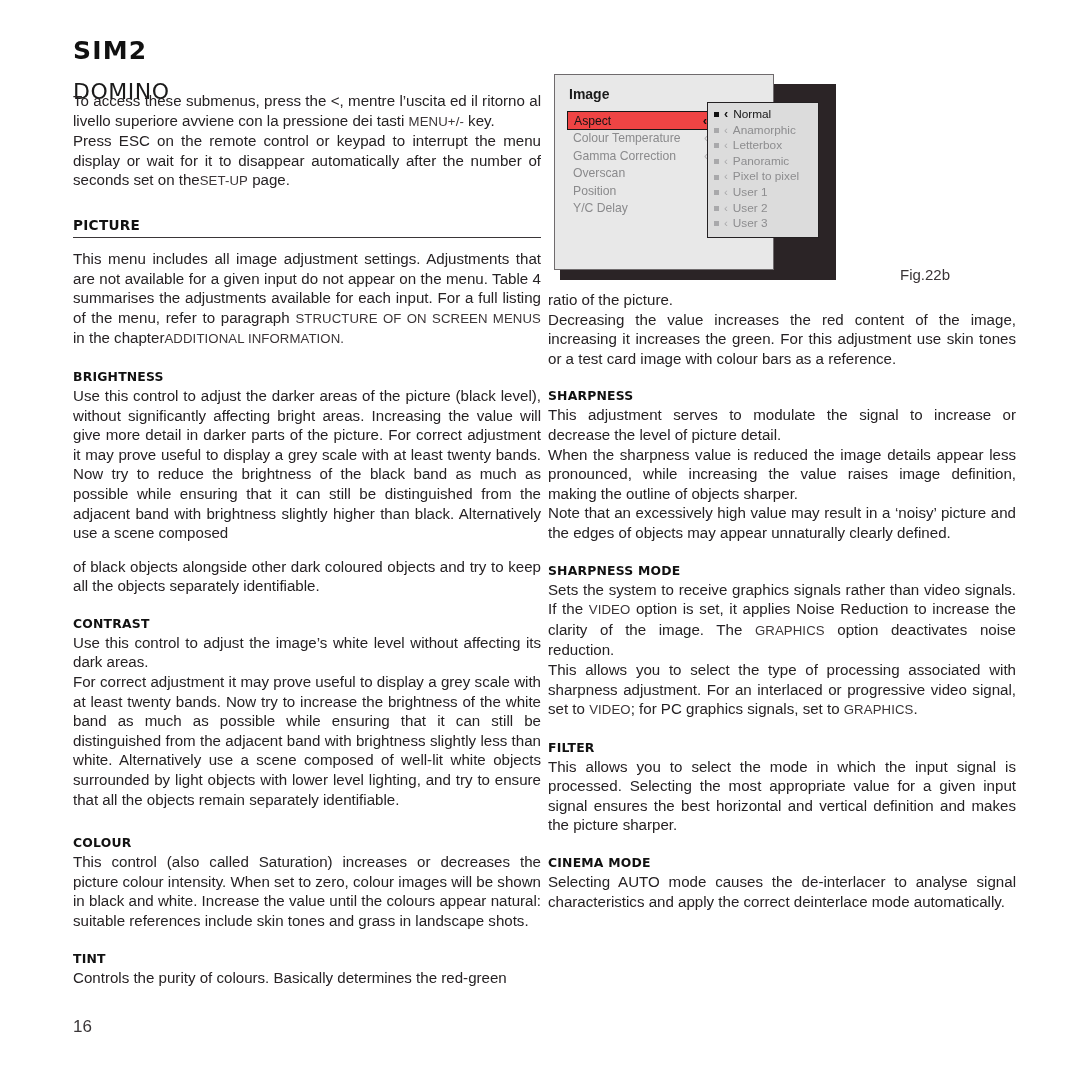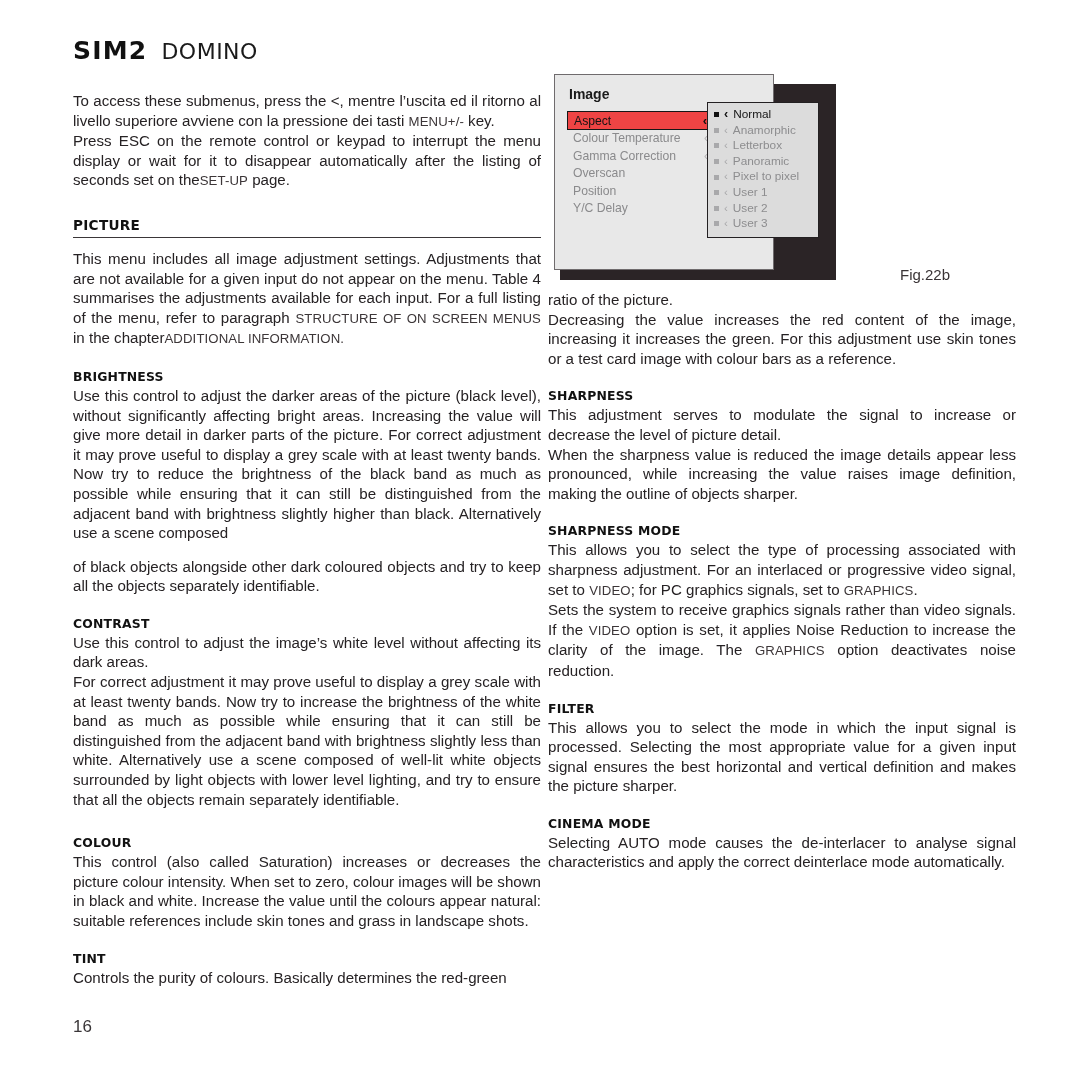--- a/index.html
+++ b/index.html
@@ -26,20 +26,21 @@
 
   
   .logo {
     position: absolute;
     left: 73px;
     top: 36px;
     display: flex;
     align-items: baseline;
     gap: 14px;
     white-space: nowrap;
+    flex-direction: column;
   }
   .logo-sim2 {
     font-family: "DejaVu Sans", sans-serif;
     font-weight: 700;
     font-size: 25px;
     letter-spacing: 1.2px;
     color: #111111;
   }
   .logo-domino {
     font-family: "DejaVu Sans", sans-serif;
@@ -219,21 +220,21 @@
 
   <div class="logo">
     <span class="logo-sim2">SIM2</span>
     <span class="logo-domino">DOMINO</span>
   </div>
 
   <div class="col col-left">
 
     <p><span>To access these submenus, press the &lt;, mentre l’uscita ed il ritorno al livello superiore avviene con la pressione dei tasti </span><span class="sc">MENU+/-</span><span> key.</span></p>
 
-    <p><span>Press ESC on the remote control or keypad to interrupt the menu display or wait for it to disappear automatically after the listing of seconds set on the</span><span class="sc">SET-UP</span><span> page.</span></p>
+    <p><span>Press ESC on the remote control or keypad to interrupt the menu display or wait for it to disappear automatically after the number of seconds set on the</span><span class="sc">SET-UP</span><span> page.</span></p>
 
     <div class="gap-lg"></div>
 
     <h2 class="section-title">PICTURE</h2>
     <div class="rule"></div>
 
     <p><span>This menu includes all image adjustment settings. Adjustments that are not available for a given input do not appear on the menu. Table 4 summarises the adjustments available for each input. For a full listing of the menu, refer to paragraph </span><span class="sc">STRUCTURE OF ON SCREEN MENUS</span><span> in the chapter</span><span class="sc">ADDITIONAL INFORMATION.</span></p>
 
     <div class="gap-md"></div>
 
@@ -348,26 +349,27 @@
   <div class="col col-right">
 
     <p class="nojust">ratio of the picture.</p>
     <p>Decreasing the value increases the red content of the image, increasing it increases the green. For this adjustment use skin tones or a test card image with colour bars as a reference.</p>
 
     <div class="gap-md"></div>
 
     <h3 class="sub-title">SHARPNESS</h3>
     <p>This adjustment serves to modulate the signal to increase or decrease the level of picture detail.</p>
     <p>When the sharpness value is reduced the image details appear less pronounced, while increasing the value raises image definition, making the outline of objects sharper.</p>
+    <p>Note that an excessively high value may result in a ‘noisy’ picture and the edges of objects may appear unnaturally clearly defined.</p>
 
     <div class="gap-md"></div>
 
     <h3 class="sub-title">SHARPNESS MODE</h3>
+    <p><span>Sets the system to receive graphics signals rather than video signals. If the </span><span class="sc">VIDEO</span><span> option is set, it applies Noise Reduction to increase the clarity of the image. The </span><span class="sc">GRAPHICS</span><span> option deactivates noise reduction.</span></p>
     <p><span>This allows you to select the type of processing associated with sharpness adjustment. For an interlaced or progressive video signal, set to </span><span class="sc">VIDEO</span><span>; for PC graphics signals, set to </span><span class="sc">GRAPHICS</span><span>.</span></p>
-    <p><span>Sets the system to receive graphics signals rather than video signals. If the </span><span class="sc">VIDEO</span><span> option is set, it applies Noise Reduction to increase the clarity of the image. The </span><span class="sc">GRAPHICS</span><span> option deactivates noise reduction.</span></p>
 
     <div class="gap-md"></div>
 
     <h3 class="sub-title">FILTER</h3>
     <p>This allows you to select the mode in which the input signal is processed. Selecting the most appropriate value for a given input signal ensures the best horizontal and vertical definition and makes the picture sharper.</p>
 
     <div class="gap-md"></div>
 
     <h3 class="sub-title">CINEMA MODE</h3>
     <p>Selecting AUTO mode causes the de-interlacer to analyse signal characteristics and apply the correct deinterlace mode automatically.</p>

